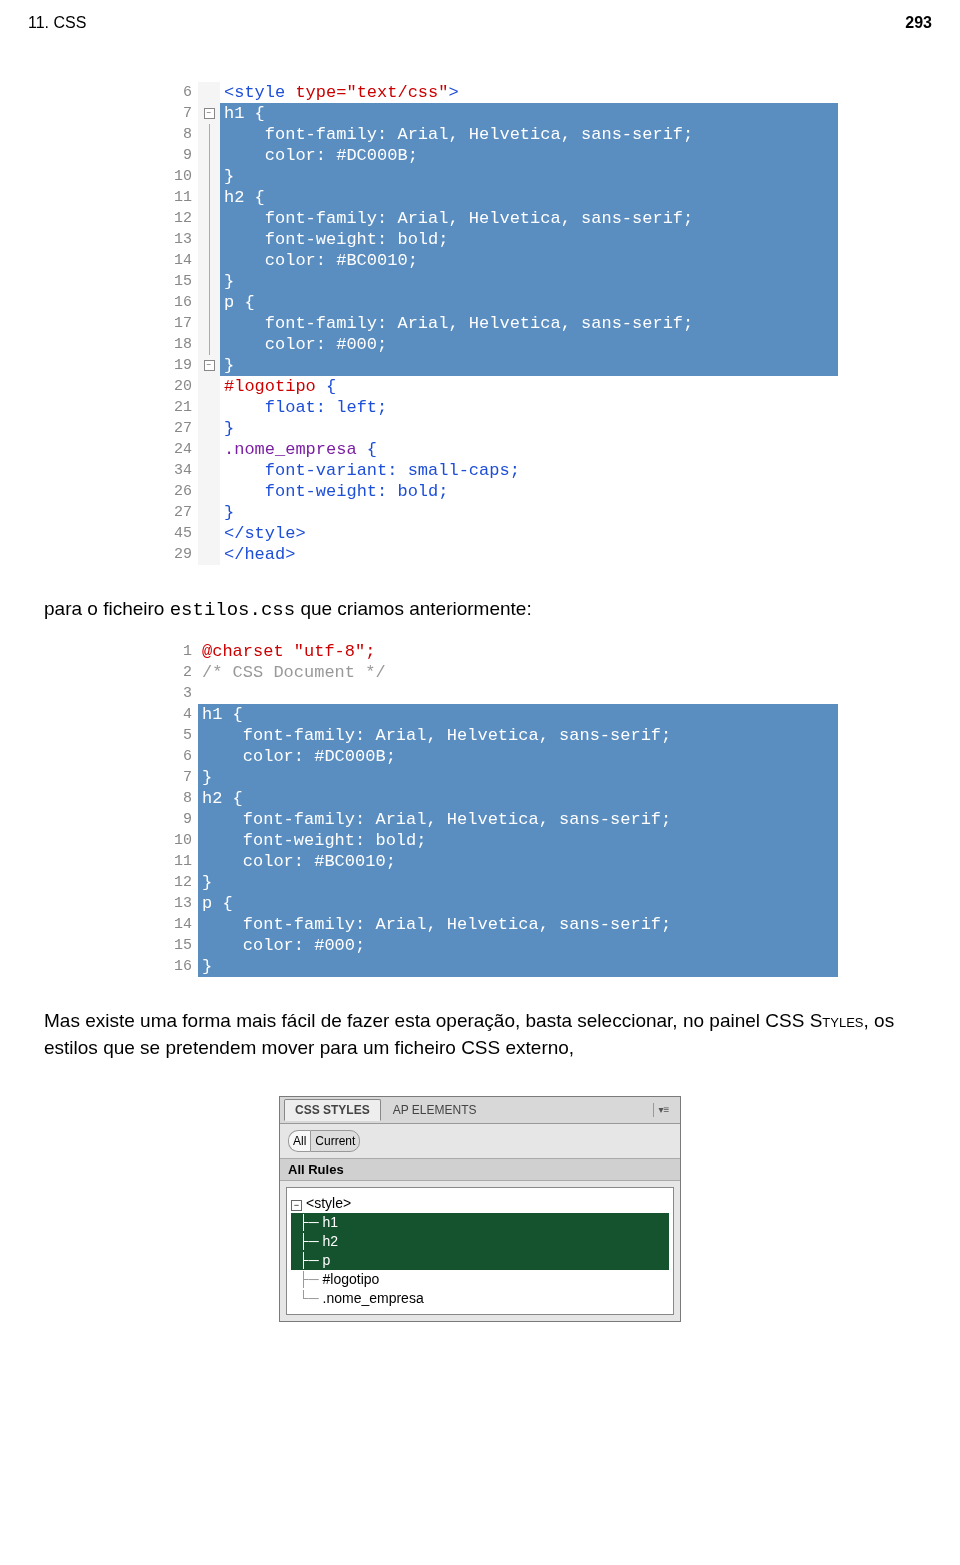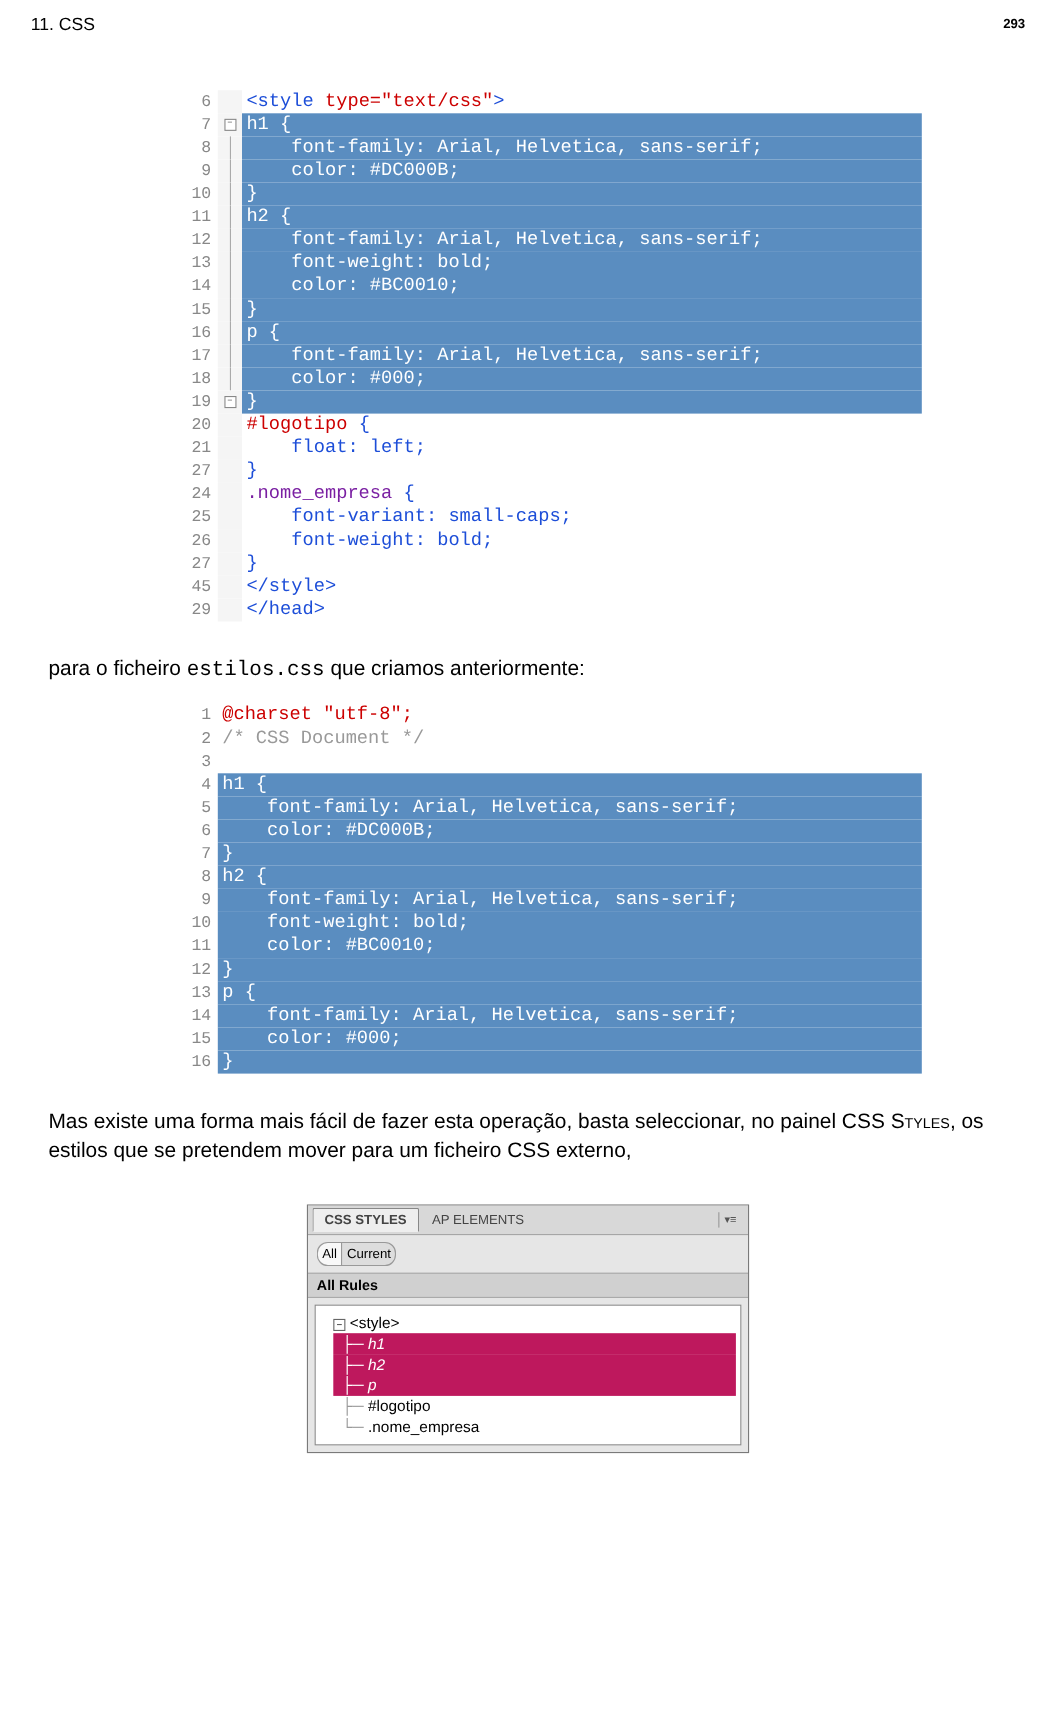--- a/index.html
+++ b/index.html
@@ -17,21 +17,21 @@
     justify-content: space-between;
     font-size: 18px;
     font-weight: bold;
     padding-bottom: 4px;
   }
   .chapter {
     font-weight: normal;
     font-size: 16px;
   }
   .pagenum {
-    font-size: 12px;
+    font-size: 16px;
   }
   .codeblock {
     margin: 46px 0 30px 130px;
     width: 680px;
     font-family: "Courier New", monospace;
     font-size: 17px;
     line-height: 21px;
     background: #fff;
   }
   .codeblock2 {
@@ -156,32 +156,31 @@
     font-weight: bold;
     font-size: 13px;
     padding: 3px 8px;
     border-top: 1px solid #aaa;
     border-bottom: 1px solid #aaa;
   }
   .tree {
     background: #fff;
     border: 1px solid #888;
     margin: 6px;
-    padding: 6px 4px 6px 16px;
+    padding: 6px 4px 6px 4px;
     font-size: 14px;
     line-height: 19px;
   }
   .tree-row {
     font-family: Arial, sans-serif;
     white-space: nowrap;
   }
   .tree-row.sel {
-    background: #be185d;
+    background: #14532d;
     color: #fff;
-    font-style: italic;
   }
   .treebox {
     display: inline-block;
     width: 9px;
     height: 9px;
     border: 1px solid #666;
     font-size: 9px;
     line-height: 8px;
     text-align: center;
     margin-right: 4px;
@@ -313,21 +312,21 @@
         <div class="gutter">27</div>
         <div class="foldcol"></div>
         <div class="codetxt"><span class="tag">}</span></div>
       </div>
       <div class="codeline">
         <div class="gutter">24</div>
         <div class="foldcol"></div>
         <div class="codetxt"><span class="cls">.nome_empresa</span> <span class="tag">{</span></div>
       </div>
       <div class="codeline">
-        <div class="gutter">25</div>
+        <div class="gutter">34</div>
         <div class="foldcol"></div>
         <div class="codetxt">    <span class="tag">font-variant: small-caps;</span></div>
       </div>
       <div class="codeline">
         <div class="gutter">26</div>
         <div class="foldcol"></div>
         <div class="codetxt">    <span class="tag">font-weight: bold;</span></div>
       </div>
       <div class="codeline">
         <div class="gutter">27</div>

